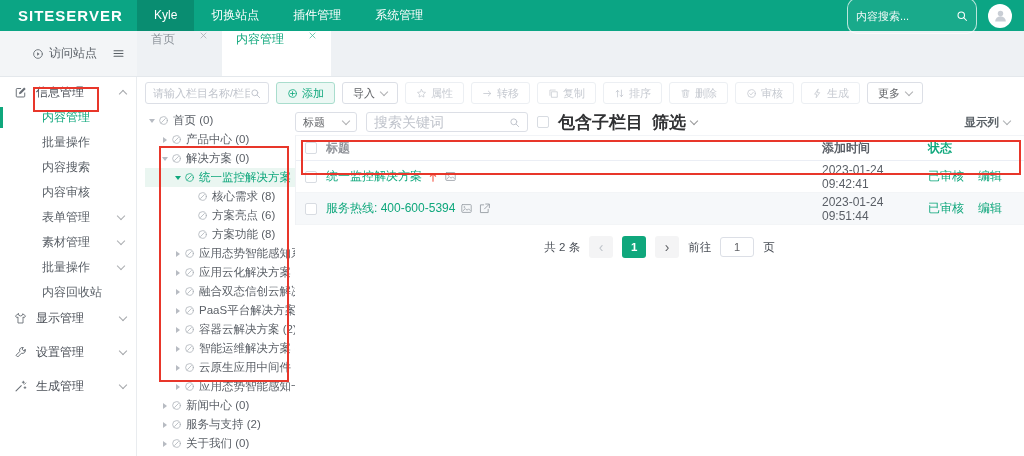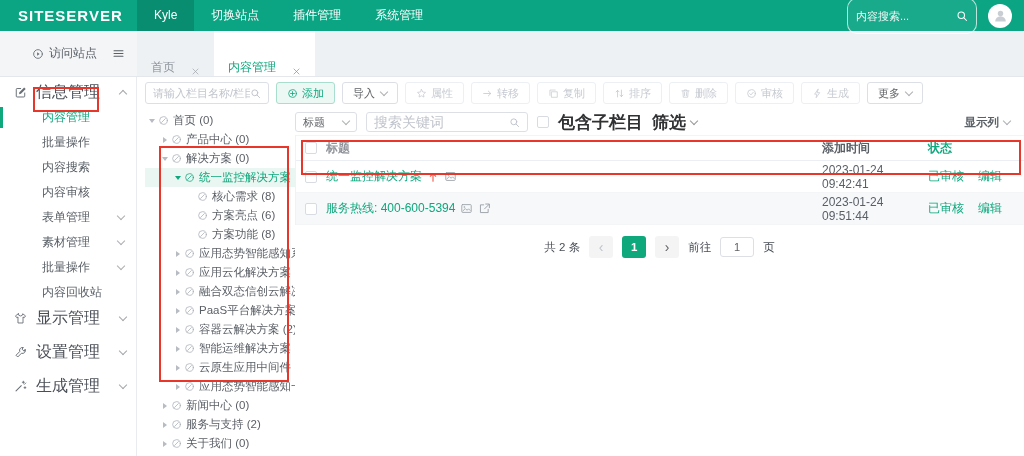--- a/index.html
+++ b/index.html
@@ -22,28 +22,28 @@
   .tsic{font-size:12px; color:#fff;}
   .avatar{width:24px; height:24px; border-radius:50%; background:#fff; display:flex; align-items:center; justify-content:center; color:#c9ced5; font-size:15px; cursor:pointer;}
 
   
   .subbar{height:46px; display:flex; background:#eef1f4; border-bottom:1px solid #e4e8ec;}
   .sidehead{width:137px; flex:0 0 137px; background:#f3f5f7; display:flex; align-items:center; padding:0 12px 0 32px; color:#595f66; font-size:12px;}
   .visit{display:flex; align-items:center; gap:5px; cursor:pointer;}
   .visit .ic{font-size:12px; color:#6a7077;}
   .hamb{margin-left:auto; font-size:13px; color:#596066; cursor:pointer; display:flex;}
   .tabbar{display:flex; flex:1;}
-  .tab{display:flex; align-items:flex-end; gap:16px; padding:0 14px; font-size:12px; color:#8e959c; cursor:pointer;}
+  .tab{display:flex; align-items:flex-start; gap:24px; padding:0 14px; font-size:12px; color:#8e959c; cursor:pointer;}
   .tab.active{background:#fff; color:var(--link);}
   .tab-close{font-size:9px; opacity:.8; display:flex;}
 
   
   .bodyrow{display:flex; height:396px;}
   .sidebar{width:137px; flex:0 0 137px; background:#fff; border-right:1px solid #e9ecef; padding-top:2px;}
-  .sec{height:26px; display:flex; align-items:center; padding:0 10px 0 14px; color:#4a4f57; font-size:16px; cursor:pointer;}
+  .sec{height:26px; display:flex; align-items:center; padding:0 10px 0 14px; color:#4a4f57; font-size:12px; cursor:pointer;}
   .sec + .sec{margin-top:8px;}
   .sec .micon{width:14px; font-size:13px; margin-right:8px; color:#696f76; display:flex;}
   .sub{height:25px; display:flex; align-items:center; padding-left:42px; padding-right:12px; font-size:12px; color:#595f66; position:relative; cursor:pointer;}
   .sub.active{color:var(--link);}
   .sub.active::before{content:""; position:absolute; left:0; top:2px; bottom:2px; width:3px; background:var(--link);}
   .chev{width:6px; height:6px; border-right:1.3px solid currentColor; border-bottom:1.3px solid currentColor; transform:rotate(45deg); display:inline-block; opacity:.5; margin-left:5px; margin-top:-3px; flex:0 0 auto;}
   .chev.up{transform:rotate(-135deg); margin-top:3px;}
   .sec .chev, .sub .chev{margin-left:auto;}
 
   .content{flex:1; display:flex; flex-direction:column; background:#fff; min-width:0;}

